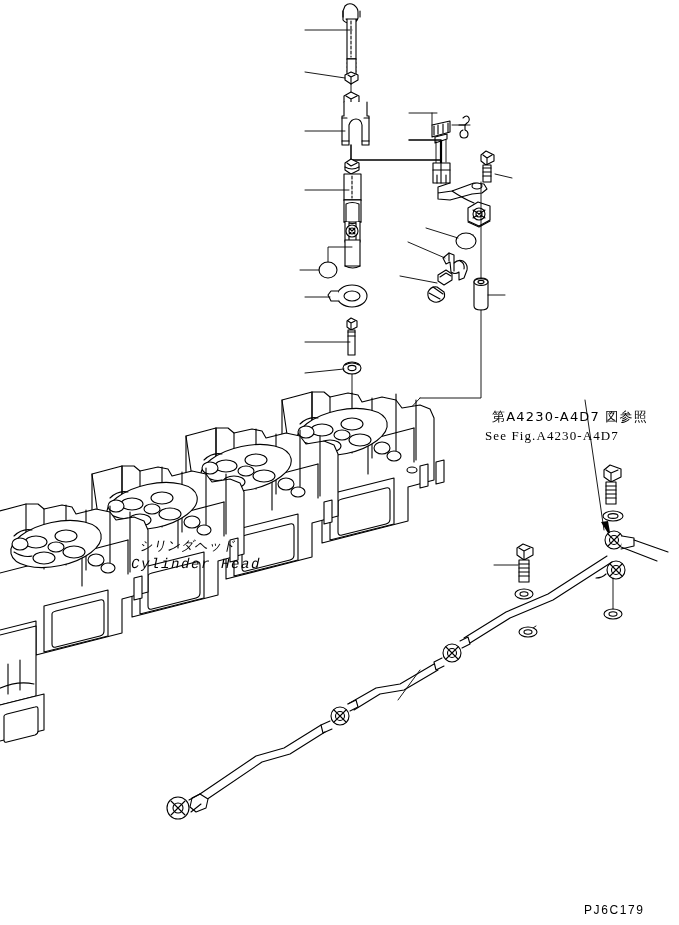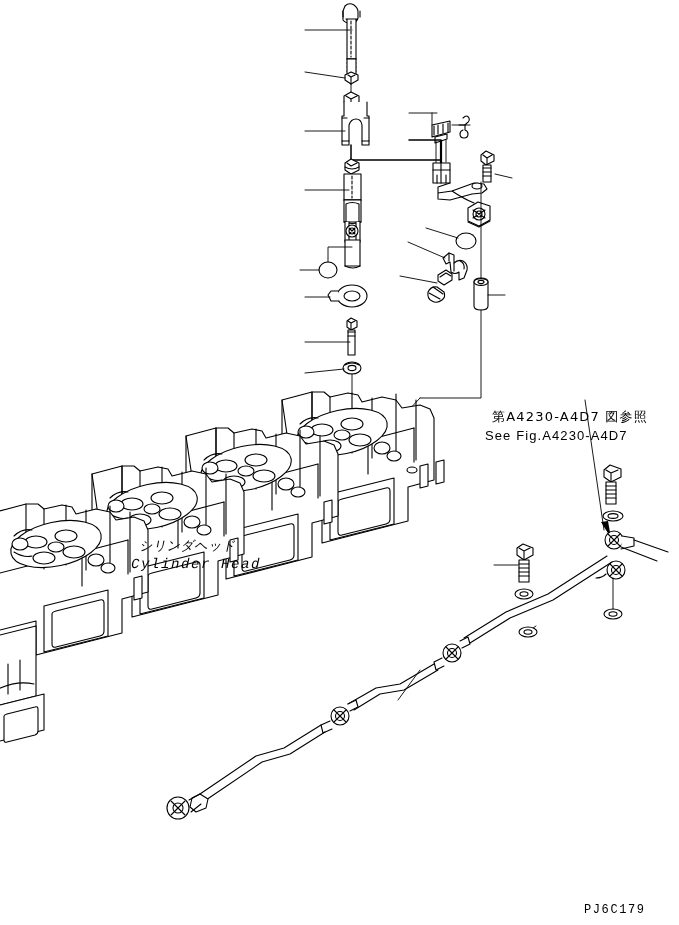--- a/index.html
+++ b/index.html
@@ -10,35 +10,35 @@
     color:#000;
   }
   #sheet{position:absolute;inset:0;width:679px;height:925px;}
   .txt{position:absolute;white-space:pre;color:#000;}
   .ref-jp{
     left:492px;top:408px;font-size:13px;letter-spacing:1.2px;
     font-family:"DejaVu Sans", sans-serif;
   }
   .ref-en{
     left:485px;top:428px;font-size:13px;letter-spacing:1.1px;
-    font-family:Liberation Sans, sans-serif;
+    font-family:Liberation Serif, serif;
   }
   .cyl-jp{
     left:140px;top:537px;font-size:13px;letter-spacing:0.5px;
     font-family:"DejaVu Sans", sans-serif;
     transform:skewX(-12deg);
   }
   .cyl-en{
     left:131px;top:556px;font-size:14px;letter-spacing:1.6px;
     font-family:"Liberation Mono", monospace;
     transform:skewX(-12deg);
   }
   .dwg-no{
     left:584px;top:903px;font-size:12px;letter-spacing:1.6px;
-    font-family:Liberation Mono, monospace;
+    font-family:Liberation Sans, sans-serif;
   }
 </style>
 </head>
 <body>
 
 <div id="sheet">
 
 <svg width="679" height="925" viewBox="0 0 679 925" xmlns="http://www.w3.org/2000/svg" style="position:absolute;left:0;top:0;">
   <g fill="none" stroke="#000" stroke-width="1.1" stroke-linecap="round" stroke-linejoin="round">
 

